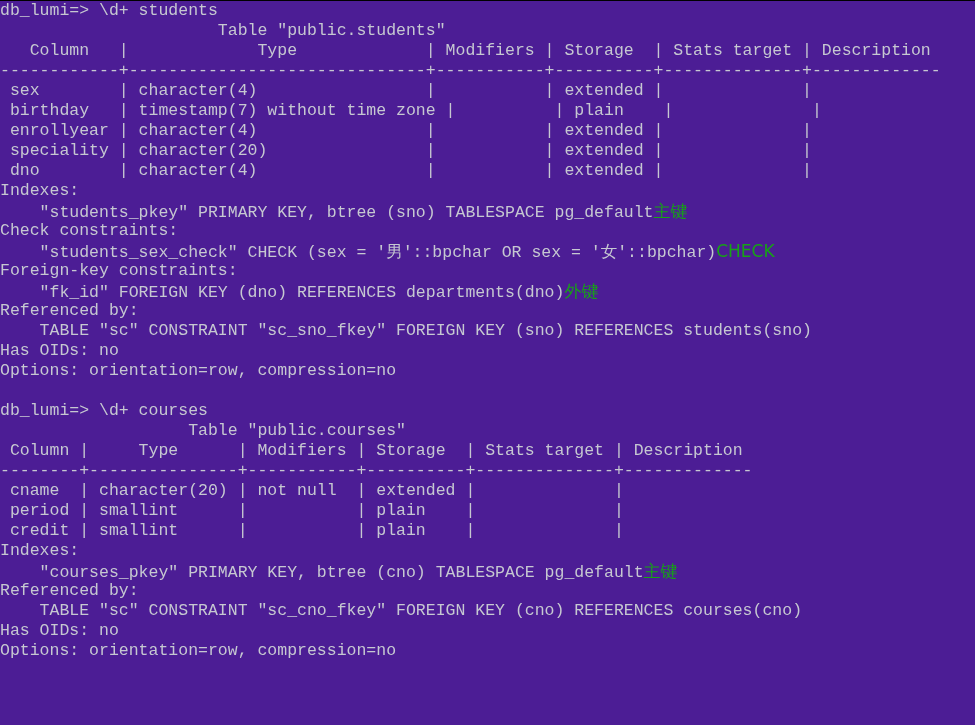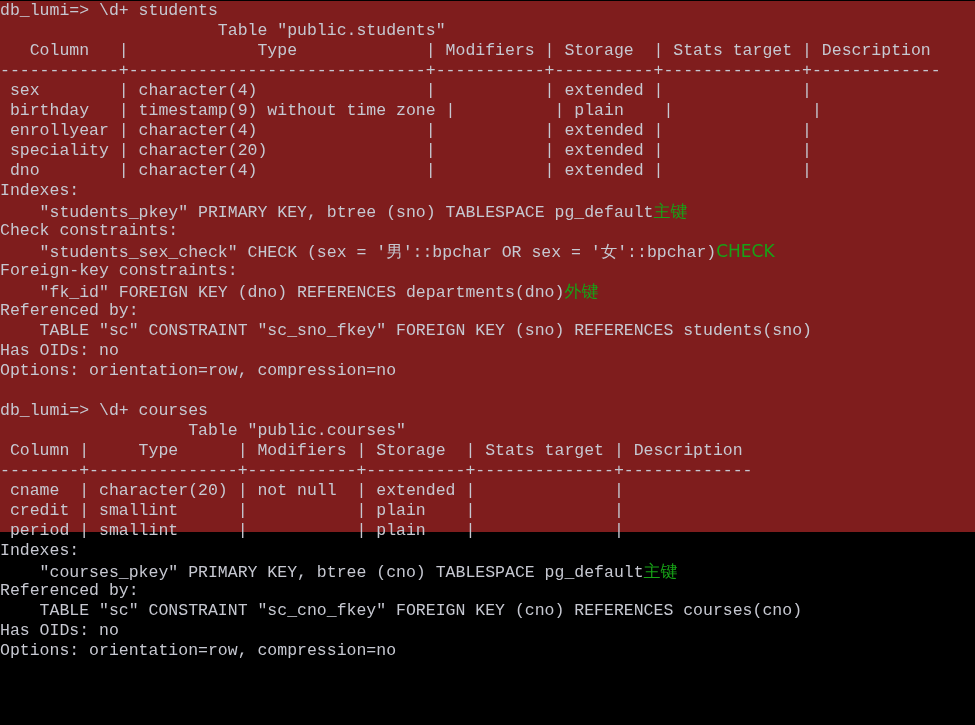--- a/index.html
+++ b/index.html
@@ -9,22 +9,22 @@
     background: #000000;
   }
   body {
     width: 975px;
     height: 725px;
     overflow: hidden;
   }
   #terminal {
     position: relative;
     width: 975px;
-    height: 531px;
-    background: #7f1d1d;
+    height: 725px;
+    background: #4c1d95;
     padding: 0;
     box-sizing: border-box;
   }
   .term-line {
     position: relative;
     height: 20px;
     line-height: 20px;
     white-space: pre;
     font-family: "Liberation Mono", "DejaVu Sans Mono", monospace;
     font-size: 16.5px;
@@ -49,43 +49,43 @@
 </head>
 <body>
 
 <div id="terminal">
 
   <div class="term-line">db_lumi=&gt; \d+ students</div>
   <div class="term-line">                      Table "public.students"</div>
   <div class="term-line">   Column   |             Type             | Modifiers | Storage  | Stats target | Description</div>
   <div class="term-line">------------+------------------------------+-----------+----------+--------------+-------------</div>
   <div class="term-line"> sex        | character(4)                 |           | extended |              |</div>
-  <div class="term-line"> birthday   | timestamp(9) without time zone |          | plain    |              |</div>
+  <div class="term-line"> birthday   | timestamp(7) without time zone |          | plain    |              |</div>
   <div class="term-line"> enrollyear | character(4)                 |           | extended |              |</div>
   <div class="term-line"> speciality | character(20)                |           | extended |              |</div>
   <div class="term-line"> dno        | character(4)                 |           | extended |              |</div>
   <div class="term-line">Indexes:</div>
   <div class="term-line"><span>    "students_pkey" PRIMARY KEY, btree (sno) TABLESPACE pg_default</span><span class="annot">主键</span></div>
   <div class="term-line">Check constraints:</div>
   <div class="term-line"><span>    "students_sex_check" CHECK (sex = '男'::bpchar OR sex = '女'::bpchar)</span><span class="annot">CHECK</span></div>
   <div class="term-line">Foreign-key constraints:</div>
   <div class="term-line"><span>    "fk_id" FOREIGN KEY (dno) REFERENCES departments(dno)</span><span class="annot">外键</span></div>
   <div class="term-line">Referenced by:</div>
   <div class="term-line">    TABLE "sc" CONSTRAINT "sc_sno_fkey" FOREIGN KEY (sno) REFERENCES students(sno)</div>
   <div class="term-line">Has OIDs: no</div>
   <div class="term-line">Options: orientation=row, compression=no</div>
   <div class="term-line blank"></div>
 
   <div class="term-line">db_lumi=&gt; \d+ courses</div>
   <div class="term-line">                   Table "public.courses"</div>
   <div class="term-line"> Column |     Type      | Modifiers | Storage  | Stats target | Description</div>
   <div class="term-line">--------+---------------+-----------+----------+--------------+-------------</div>
   <div class="term-line"> cname  | character(20) | not null  | extended |              |</div>
+  <div class="term-line"> period | smallint      |           | plain    |              |</div>
   <div class="term-line"> credit | smallint      |           | plain    |              |</div>
-  <div class="term-line"> period | smallint      |           | plain    |              |</div>
   <div class="term-line">Indexes:</div>
   <div class="term-line"><span>    "courses_pkey" PRIMARY KEY, btree (cno) TABLESPACE pg_default</span><span class="annot">主键</span></div>
   <div class="term-line">Referenced by:</div>
   <div class="term-line">    TABLE "sc" CONSTRAINT "sc_cno_fkey" FOREIGN KEY (cno) REFERENCES courses(cno)</div>
   <div class="term-line">Has OIDs: no</div>
   <div class="term-line">Options: orientation=row, compression=no</div>
 
 </div>
 
 </body></html>

